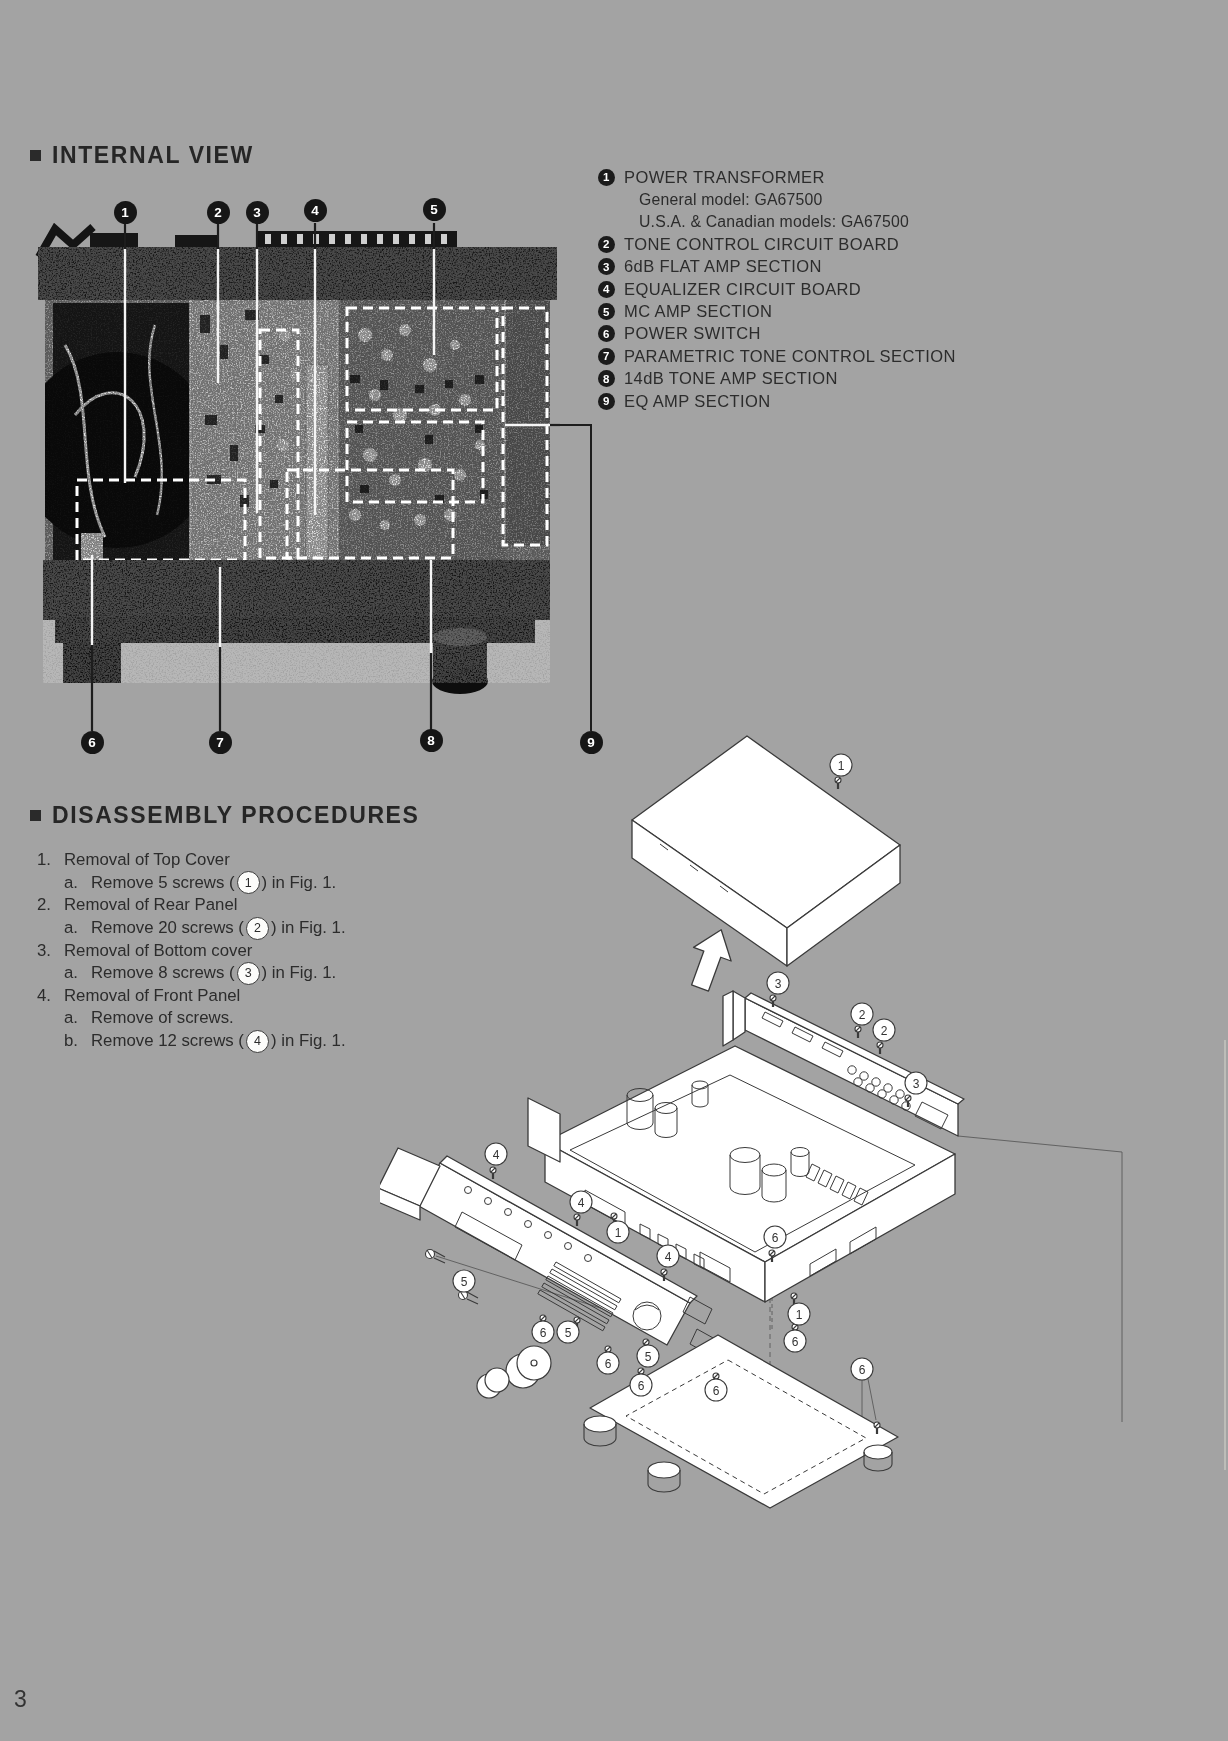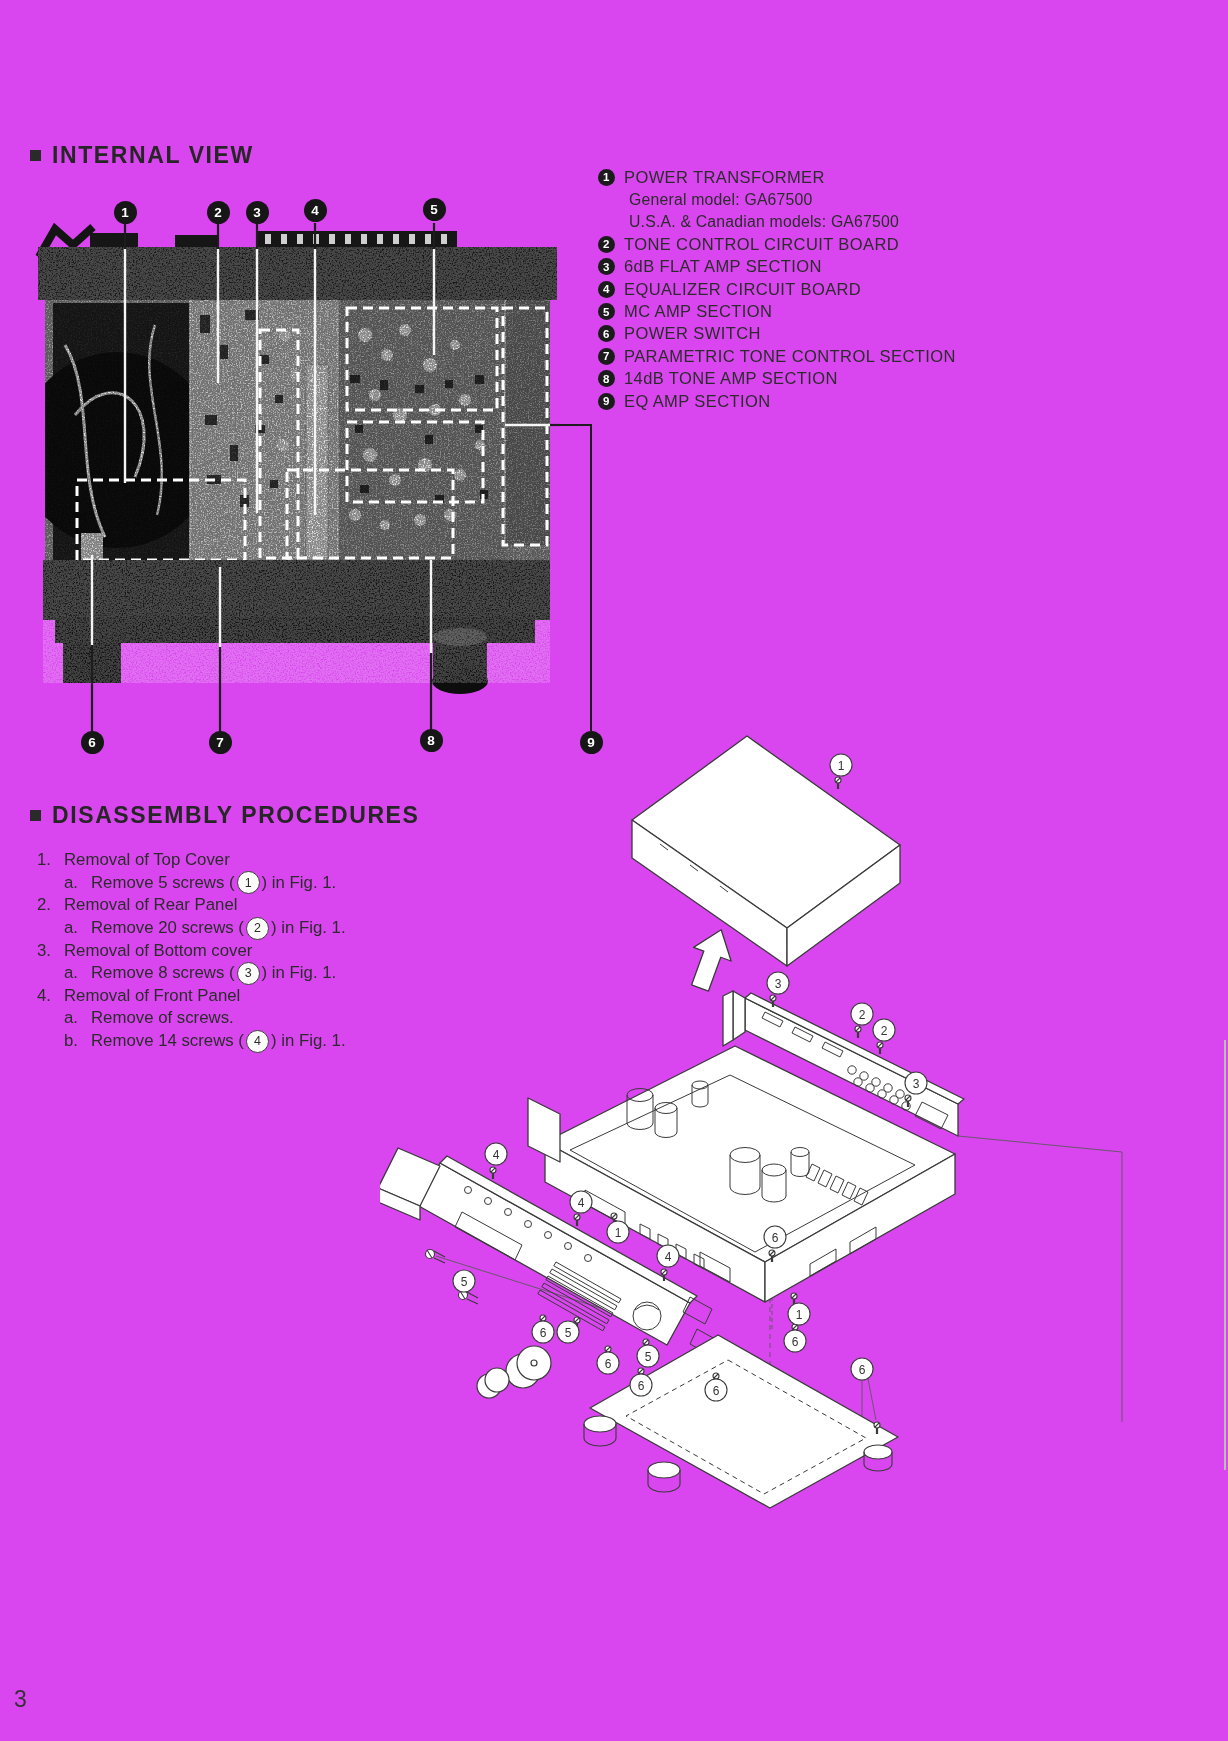--- a/index.html
+++ b/index.html
@@ -1,17 +1,17 @@
 <!DOCTYPE html>
 <html><head>
 <meta charset="utf-8">
 <style>
   html,body{margin:0;padding:0;background:#e8e8e4;}
   .page{
-    position:relative;width:1228px;height:1741px;background:#d946ef;
+    position:relative;width:1228px;height:1741px;background:#a3a3a3;
     font-family:"Liberation Sans",sans-serif;color:#2e2e2e;overflow:hidden;
     margin:0 auto;
   }
   
   .h1{position:absolute;display:flex;align-items:center;gap:11px;
       font-weight:bold;font-size:23px;letter-spacing:1.6px;color:#262626;}
   .h1 .sq{width:11px;height:11px;background:#2a2a2a;flex:none;}
   
   svg.photo{position:absolute;left:35px;top:215px;width:525px;height:530px;}
   svg.fig{position:absolute;left:380px;top:650px;width:800px;height:860px;}
@@ -24,21 +24,21 @@
        color:#fff;display:flex;align-items:center;justify-content:center;
        font-size:13.5px;font-weight:bold;z-index:6;}
   .cline{position:absolute;background:#1d1d1d;z-index:5;}
   
   .legend{position:absolute;left:598px;top:166px;width:600px;font-size:16.5px;
           letter-spacing:0.4px;color:#2c2c2c;}
   .lrow{display:flex;align-items:center;height:22.4px;}
   .ldot{width:17px;height:17px;border-radius:50%;background:#1b1b1b;color:#fff;
         display:flex;align-items:center;justify-content:center;font-size:11.5px;
         font-weight:bold;margin-right:9px;flex:none;}
-  .lsub{height:22.4px;display:flex;align-items:center;margin-left:31px;
+  .lsub{height:22.4px;display:flex;align-items:center;margin-left:41px;
         font-size:15.8px;letter-spacing:0.2px;}
   
   .steps{position:absolute;left:37px;top:849px;width:440px;font-size:16.8px;color:#2c2c2c;}
   .dstep{height:22.6px;display:flex;align-items:center;}
   .dnum{width:27px;flex:none;}
   .dsub{height:22.6px;display:flex;align-items:center;padding-left:27px;}
   .dletter{width:27px;flex:none;}
   .ic{width:21px;height:21px;border:1.6px solid #3c3c3c;border-radius:50%;
       display:inline-flex;align-items:center;justify-content:center;
       font-size:12.5px;margin:0 2px;flex:none;background:#fcfcfa;}
@@ -294,21 +294,21 @@
     <div class="dstep">
       <span class="dnum">4.</span>
       <span>Removal of Front Panel</span>
     </div>
     <div class="dsub">
       <span class="dletter">a.</span>
       <span>Remove of screws.</span>
     </div>
     <div class="dsub">
       <span class="dletter">b.</span>
-      <span>Remove 14 screws (</span>
+      <span>Remove 12 screws (</span>
       <span class="ic">4</span>
       <span>) in Fig. 1.</span>
     </div>
   </div>
 
   <svg class="fig" viewBox="380 650 800 860">
     <defs>
       <g id="scr" stroke="#3a3a3a" stroke-width="1.1" fill="none">
         <circle r="3" fill="#fff"></circle>
         <line x1="-2" y1="2" x2="2" y2="-2"></line>

